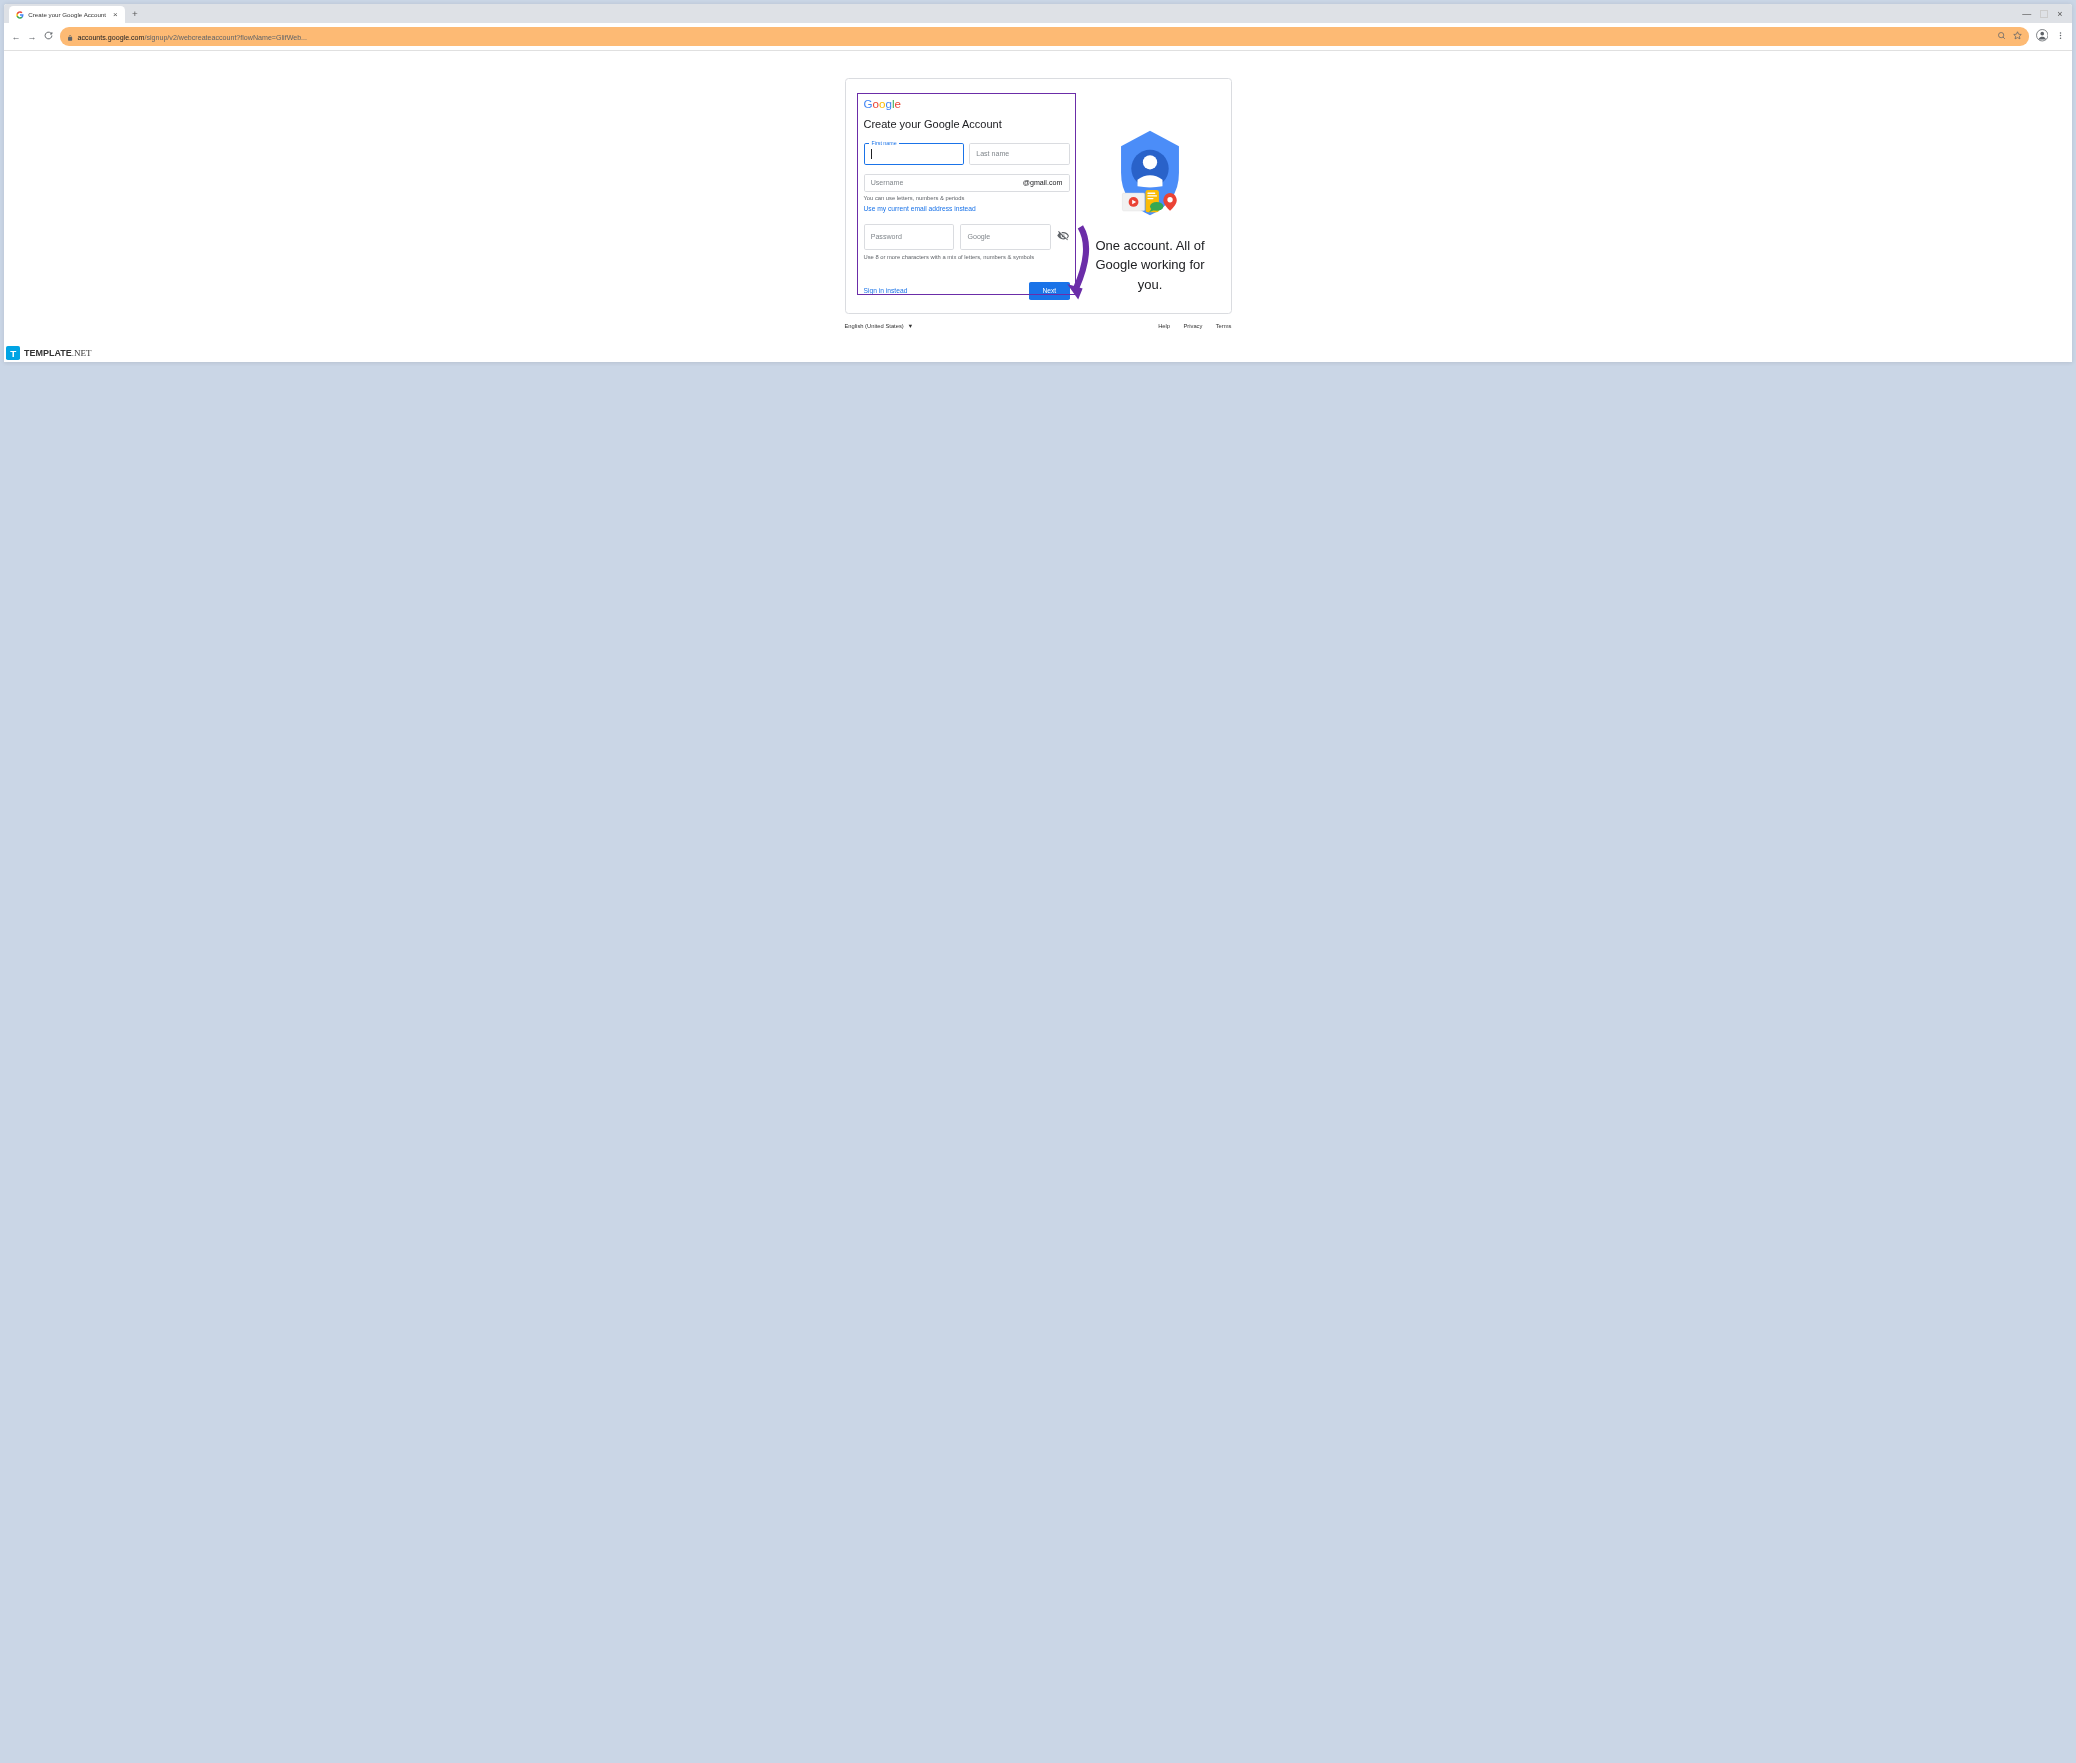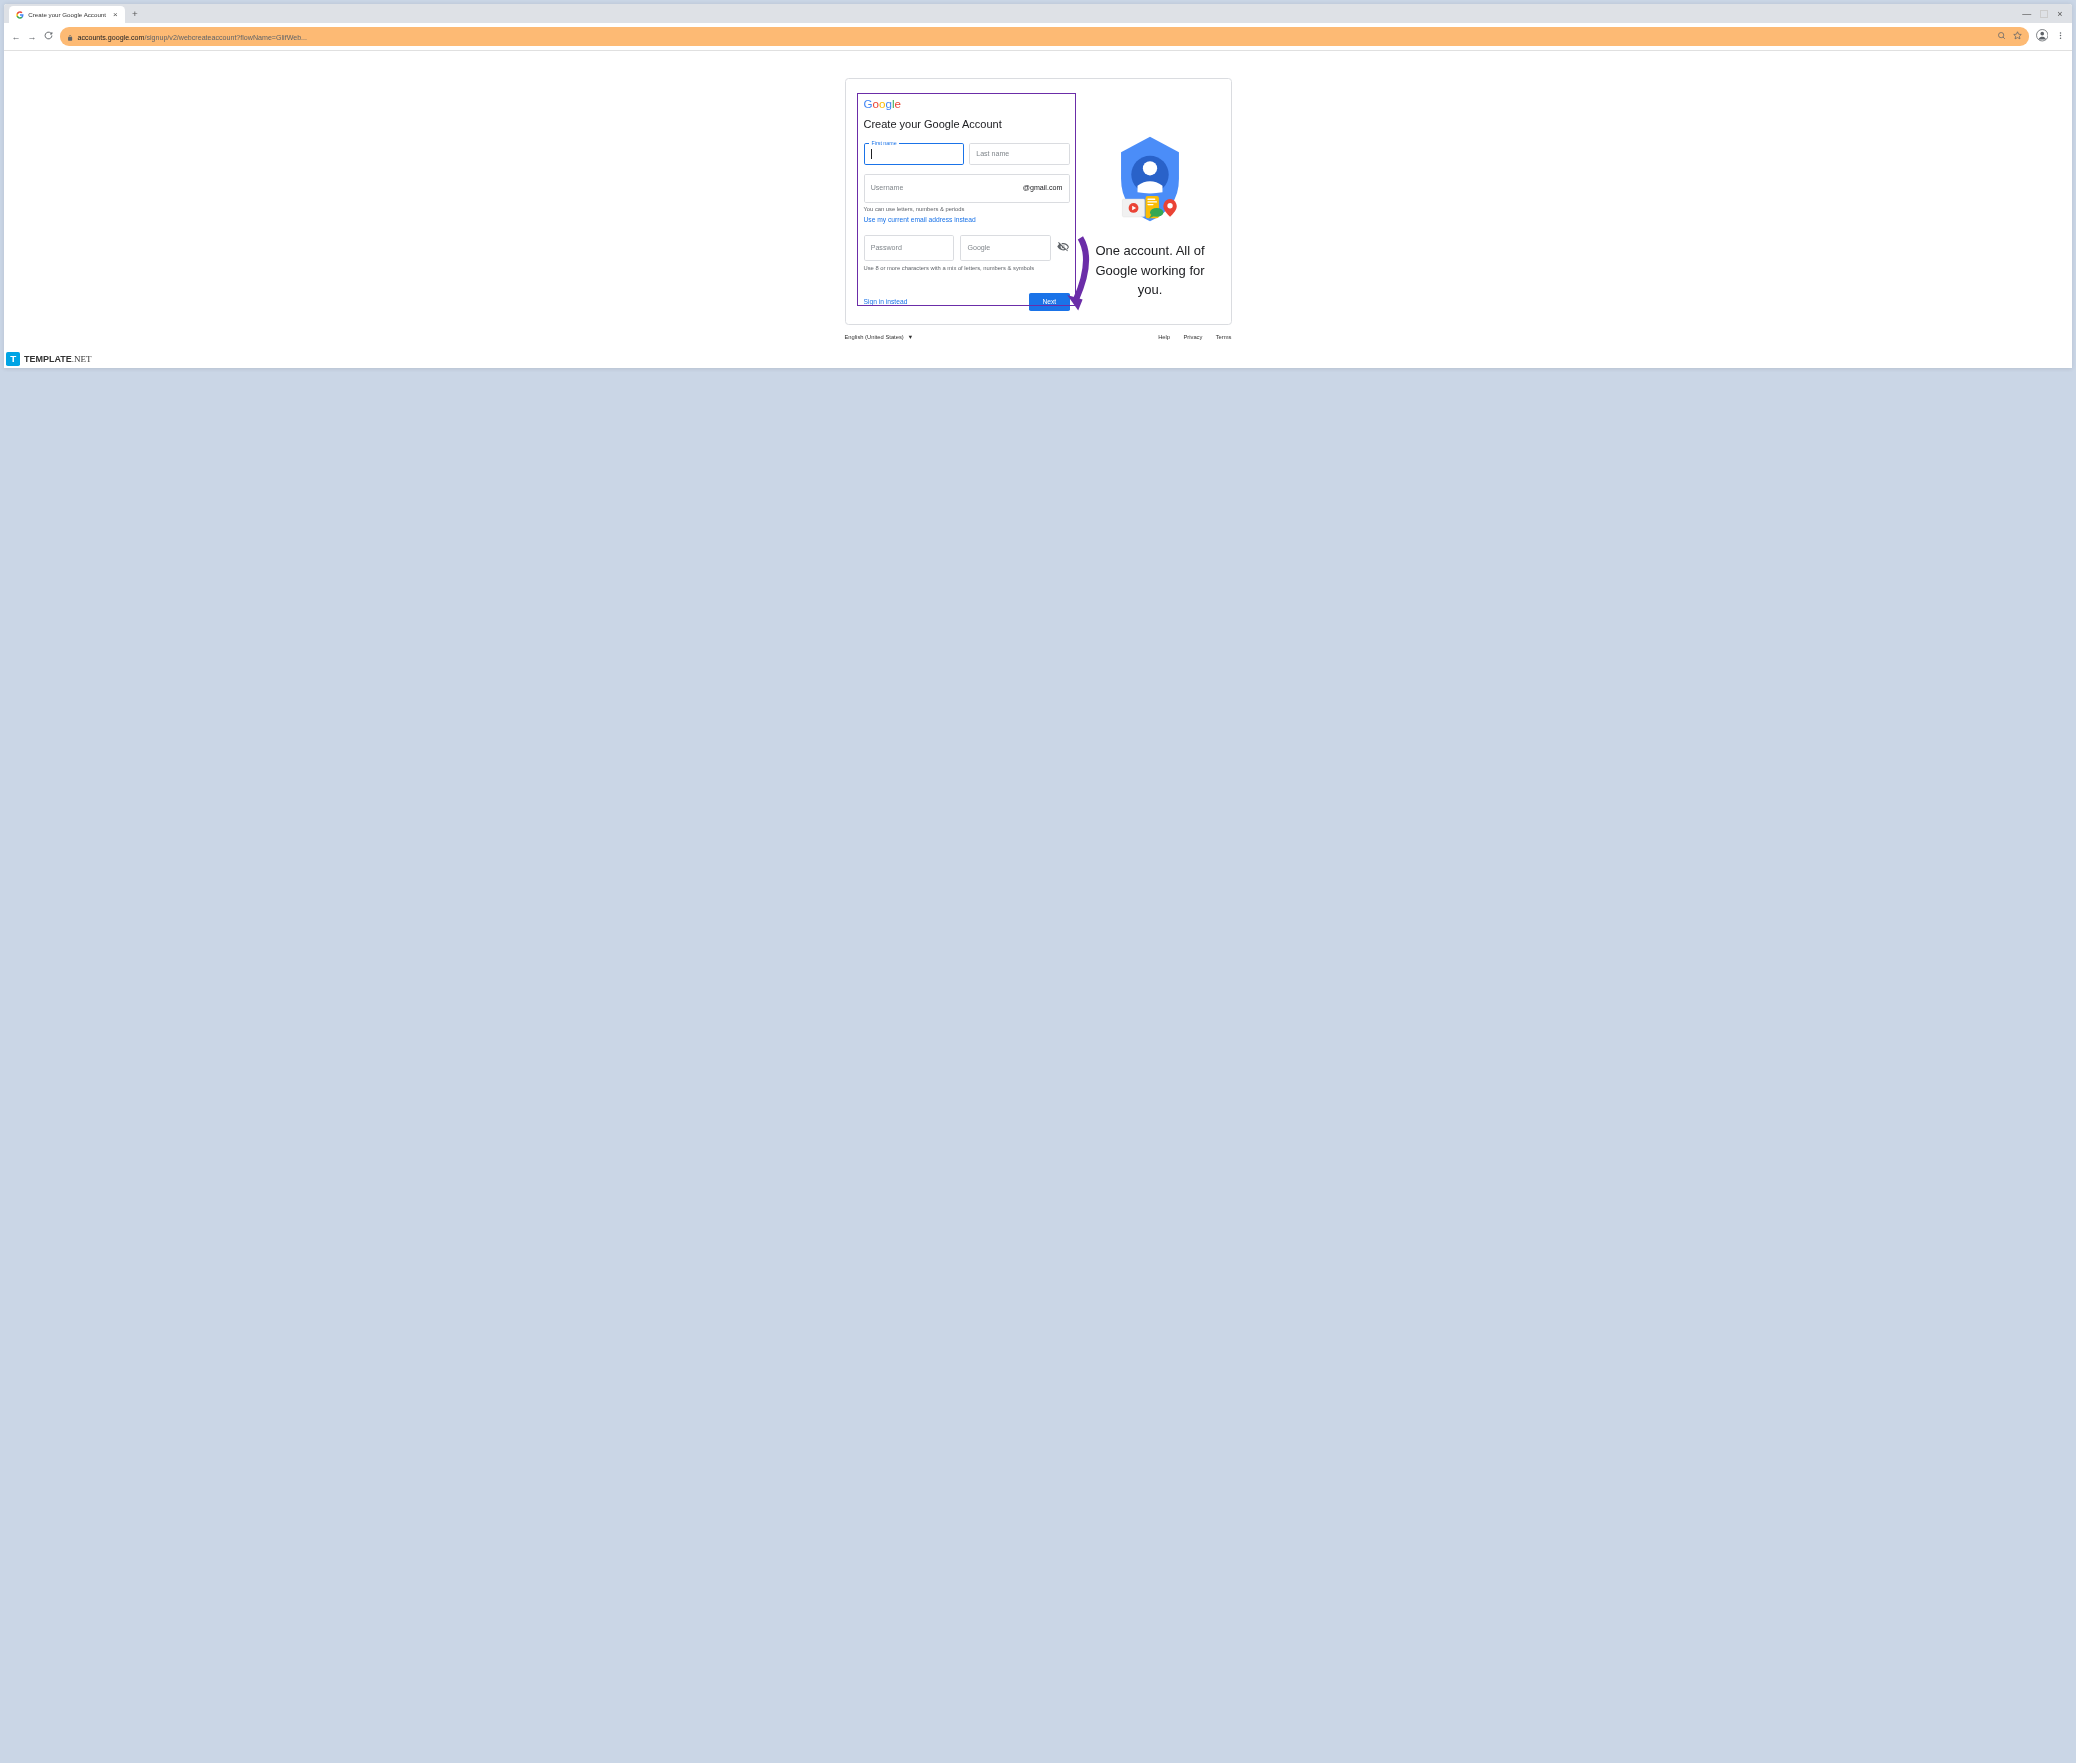--- a/index.html
+++ b/index.html
@@ -191,21 +191,21 @@
     .field-cursor {
       width: 0.4px;
       height: 9.8px;
       background: #202124;
       display: inline-block;
     }
     
     .username-row {
       border: 0.4px solid #dadce0;
       border-radius: 1.8px;
-      height: 29px;
+      height: 18px;
       display: flex;
       align-items: center;
       padding: 0 6.2px;
       margin-top: 9px;
       margin-bottom: 3.6px;
       justify-content: space-between;
     }
     
     .suffix { color: #202124; font-size: 7.1px; }
     

